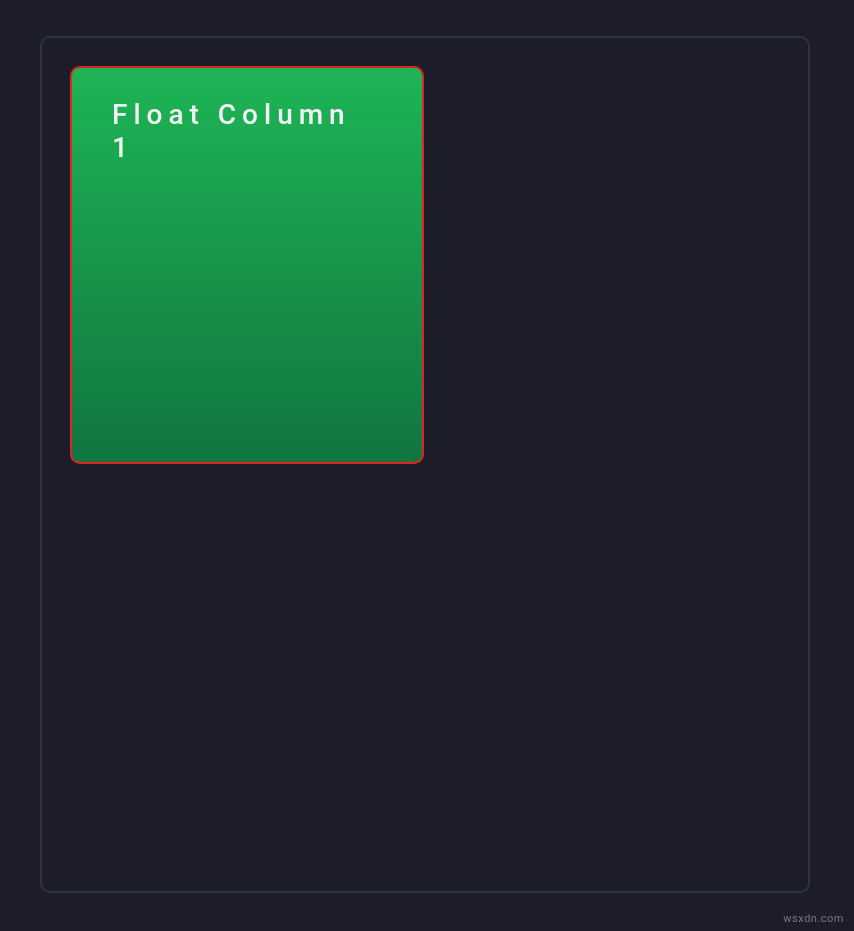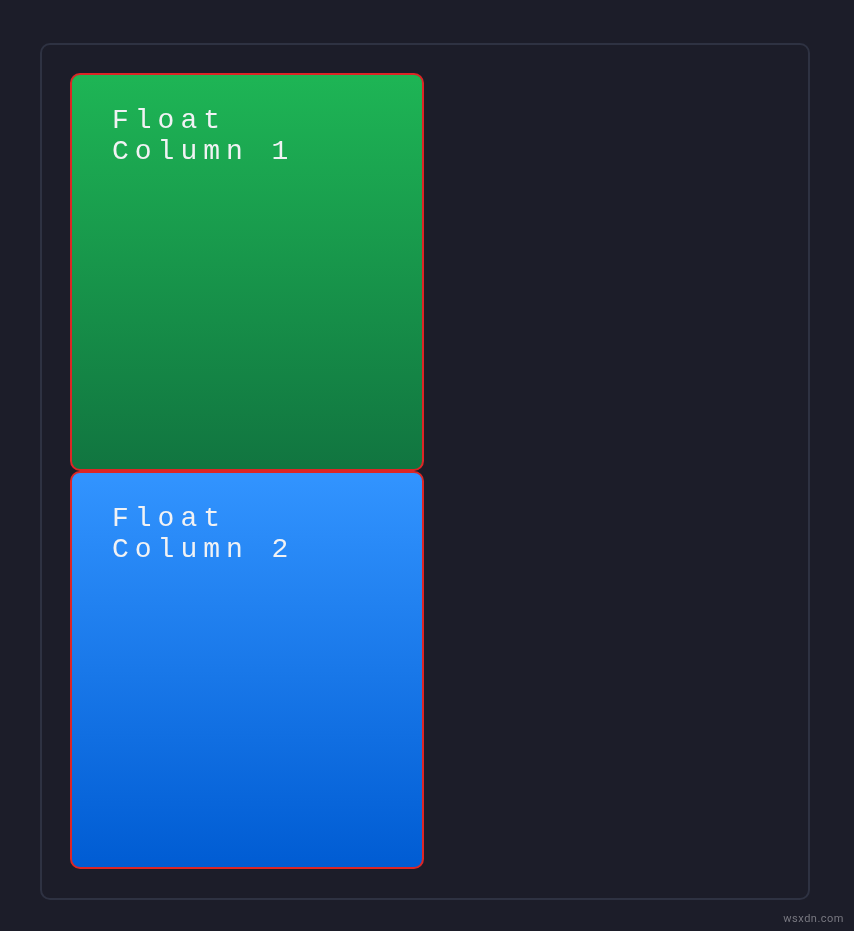--- a/index.html
+++ b/index.html
@@ -11,27 +11,26 @@
       width: 854px;
       height: 931px;
       background-color: #1c1d29;
       font-family: -apple-system, BlinkMacSystemFont, "Segoe UI", Roboto, Helvetica, Arial, sans-serif;
       position: relative;
       overflow: hidden;
     }
     .outer-container {
       position: absolute;
       left: 40px;
-      top: 43px;
+      top: 36px;
       width: 770px;
       height: 857px;
       border: 2px solid #2e3242;
       border-radius: 10px;
       padding: 28px;
-      font-family: Liberation Mono, monospace;
     }
     .column-box {
       width: 354px;
       height: 398px;
       border: 2px solid #dc2626;
       border-radius: 10px;
       padding: 30px 40px;
     }
     .column-box-1 {
       background: linear-gradient(to bottom, #1eb555 0%, #117540 100%);
@@ -55,18 +54,15 @@
       margin-left: 24px;
     }
   </style>
 </head>
 <body>
 
 <div class="outer-container">
   <div class="column-box column-box-1">
     <div class="column-title">Float Column 1</div>
   </div>
-  <div class="column-box column-box-2">
-    <div class="column-title">Float Column 2</div>
-  </div>
 </div>
 
 <div class="watermark">wsxdn.com</div>
 
 </body></html>

